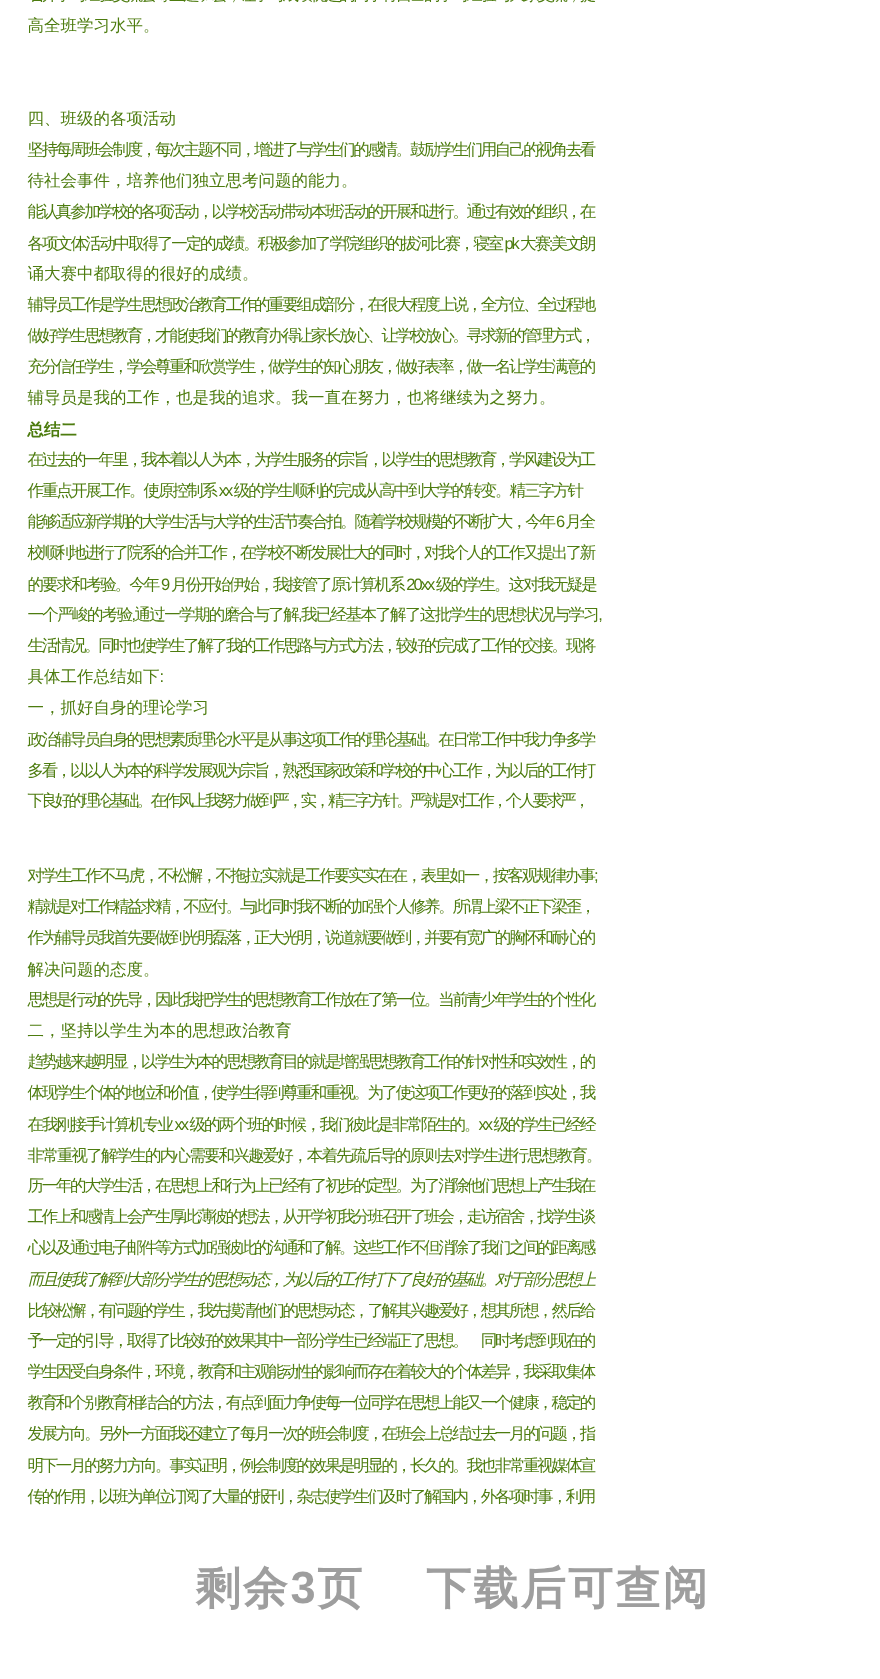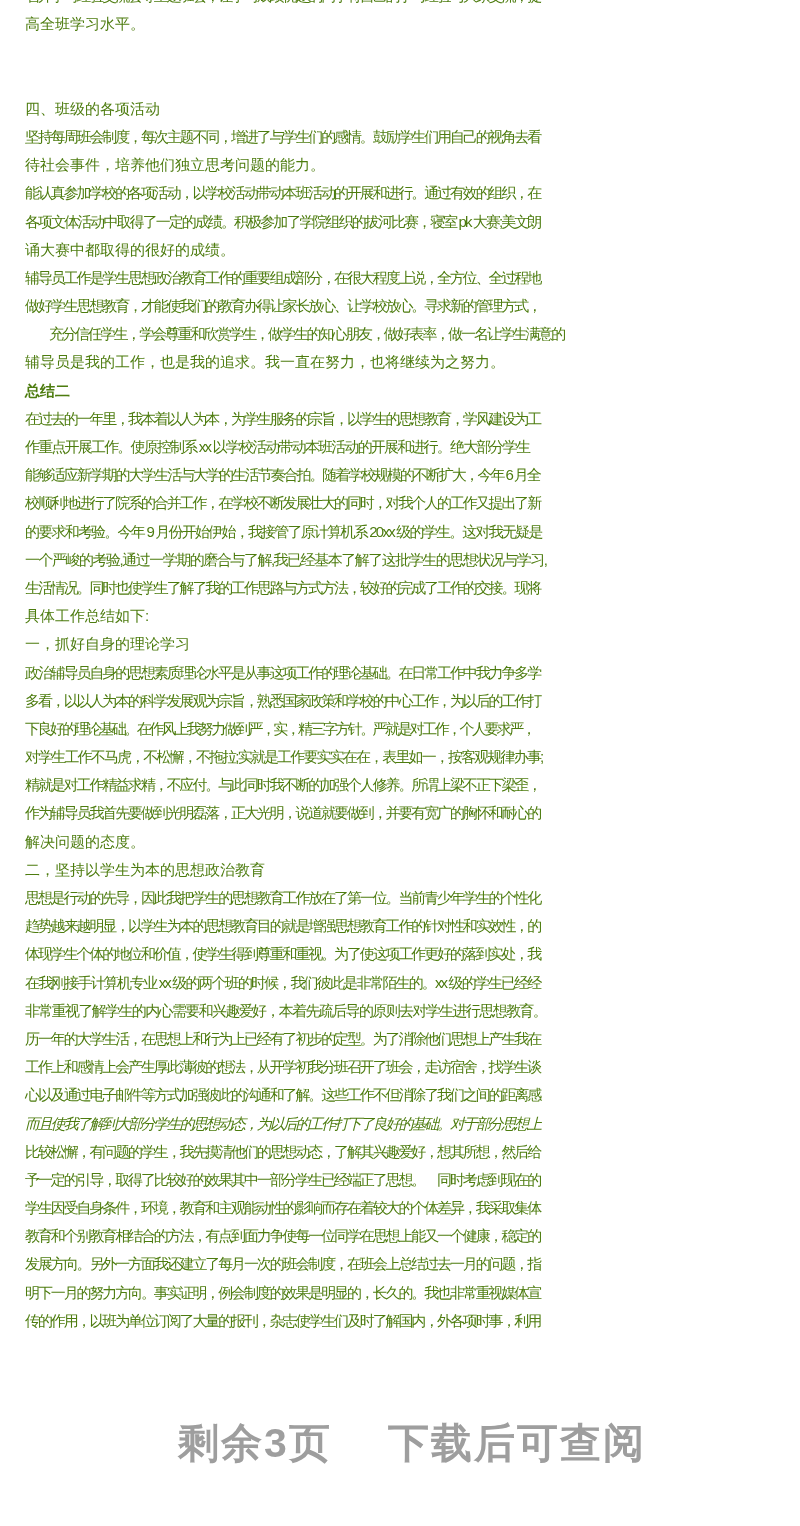--- a/index.html
+++ b/index.html
@@ -63,41 +63,41 @@
       <div class="line">&nbsp;</div>
       <div class="line">&nbsp;</div>
       <div class="line">四、班级的各项活动</div>
       <div class="line" style="letter-spacing: -2.125px;">坚持每周班会制度，每次主题不同，增进了与学生们的感情。鼓励学生们用自己的视角去看</div>
       <div class="line">待社会事件，培养他们独立思考问题的能力。</div>
       <div class="line" style="letter-spacing: -2.125px;">能认真参加学校的各项活动，以学校活动带动本班活动的开展和进行。通过有效的组织，在</div>
       <div class="line" style="letter-spacing: -1.93023px;">各项文体活动中取得了一定的成绩。积极参加了学院组织的拔河比赛，寝室 pk 大赛;美文朗</div>
       <div class="line">诵大赛中都取得的很好的成绩。</div>
       <div class="line" style="letter-spacing: -2.125px;">辅导员工作是学生思想政治教育工作的重要组成部分，在很大程度上说，全方位、全过程地</div>
       <div class="line" style="letter-spacing: -2.125px;">做好学生思想教育，才能使我们的教育办得让家长放心、让学校放心。寻求新的管理方式，</div>
-      <div class="line" style="letter-spacing: -2.125px; margin-left: 24px;">充分信任学生，学会尊重和欣赏学生，做学生的知心朋友，做好表率，做一名让学生满意的</div>
+      <div class="line" style="letter-spacing: -2.125px;">充分信任学生，学会尊重和欣赏学生，做学生的知心朋友，做好表率，做一名让学生满意的</div>
       <div class="line">辅导员是我的工作，也是我的追求。我一直在努力，也将继续为之努力。</div>
       <div class="line bold">总结二</div>
       <div class="line" style="letter-spacing: -2.125px;">在过去的一年里，我本着以人为本，为学生服务的宗旨，以学生的思想教育，学风建设为工</div>
-      <div class="line" style="letter-spacing: -1.80952px;">作重点开展工作。使原控制系 xx 以学校活动带动本班活动的开展和进行。绝大部分学生</div>
+      <div class="line" style="letter-spacing: -1.80952px;">作重点开展工作。使原控制系 xx 级的学生顺利的完成从高中到大学的转变。精三字方针</div>
       <div class="line" style="letter-spacing: -2.07143px;">能够适应新学期的大学生活与大学的生活节奏合拍。随着学校规模的不断扩大，今年 6 月全</div>
       <div class="line" style="letter-spacing: -2.125px;">校顺利地进行了院系的合并工作，在学校不断发展壮大的同时，对我个人的工作又提出了新</div>
       <div class="line" style="letter-spacing: -1.77778px;">的要求和考验。今年 9 月份开始伊始，我接管了原计算机系 20xx 级的学生。这对我无疑是</div>
       <div class="line" style="letter-spacing: -1.4878px;">一个严峻的考验,通过一学期的磨合与了解,我已经基本了解了这批学生的思想状况与学习,</div>
       <div class="line" style="letter-spacing: -2.125px;">生活情况。同时也使学生了解了我的工作思路与方式方法，较好的完成了工作的交接。现将</div>
       <div class="line">具体工作总结如下:</div>
       <div class="line">一，抓好自身的理论学习</div>
       <div class="line" style="letter-spacing: -2.125px;">政治辅导员自身的思想素质理论水平是从事这项工作的理论基础。在日常工作中我力争多学</div>
       <div class="line" style="letter-spacing: -2.125px;">多看，以以人为本的科学发展观为宗旨，熟悉国家政策和学校的中心工作，为以后的工作打</div>
       <div class="line" style="letter-spacing: -2.58537px;">下良好的理论基础。在作风上我努力做到严，实，精三字方针。严就是对工作，个人要求严，</div>
-      <div class="line" style="letter-spacing: -1.85366px;">对学生工作不马虎，不松懈，不拖拉;实就是工作要实实在在，表里如一，按客观规律办事;</div>
+      <div class="line" style="letter-spacing: -1.85366px; margin-top: 40px;">对学生工作不马虎，不松懈，不拖拉;实就是工作要实实在在，表里如一，按客观规律办事;</div>
       <div class="line" style="letter-spacing: -2.125px;">精就是对工作精益求精，不应付。与此同时我不断的加强个人修养。所谓上梁不正下梁歪，</div>
       <div class="line" style="letter-spacing: -2.125px;">作为辅导员我首先要做到光明磊落，正大光明，说道就要做到，并要有宽广的胸怀和耐心的</div>
       <div class="line">解决问题的态度。</div>
+      <div class="line" style="letter-spacing: -2.125px;">思想是行动的先导，因此我把学生的思想教育工作放在了第一位。当前青少年学生的个性化</div>
       <div class="line">二，坚持以学生为本的思想政治教育</div>
-      <div class="line" style="letter-spacing: -2.125px;">思想是行动的先导，因此我把学生的思想教育工作放在了第一位。当前青少年学生的个性化</div>
       <div class="line" style="letter-spacing: -2.125px;">趋势越来越明显，以学生为本的思想教育目的就是增强思想教育工作的针对性和实效性，的</div>
       <div class="line" style="letter-spacing: -2.125px;">体现学生个体的地位和价值，使学生得到尊重和重视。为了使这项工作更好的落到实处，我</div>
       <div class="line" style="letter-spacing: -1.86364px;">在我刚接手计算机专业 xx 级的两个班的时候，我们彼此是非常陌生的。xx 级的学生已经经</div>
       <div class="line" style="letter-spacing: -1.64103px;">非常重视了解学生的内心需要和兴趣爱好，本着先疏后导的原则去对学生进行思想教育。</div>
       <div class="line" style="letter-spacing: -2.125px;">历一年的大学生活，在思想上和行为上已经有了初步的定型。为了消除他们思想上产生我在</div>
       <div class="line" style="letter-spacing: -2.125px;">工作上和感情上会产生厚此薄彼的想法，从开学初我分班召开了班会，走访宿舍，找学生谈</div>
       <div class="line" style="letter-spacing: -2.125px;">心以及通过电子邮件等方式加强彼此的沟通和了解。这些工作不但消除了我们之间的距离感</div>
       <div class="line" style="letter-spacing: -2.125px; font-style: italic;">而且使我了解到大部分学生的思想动态，为以后的工作打下了良好的基础。对于部分思想上</div>
       <div class="line" style="letter-spacing: -2.125px;">比较松懈，有问题的学生，我先摸清他们的思想动态，了解其兴趣爱好，想其所想，然后给</div>
       <div class="line" style="letter-spacing: -2.125px;">予一定的引导，取得了比较好的效果其中一部分学生已经端正了思想。　同时考虑到现在的</div>

